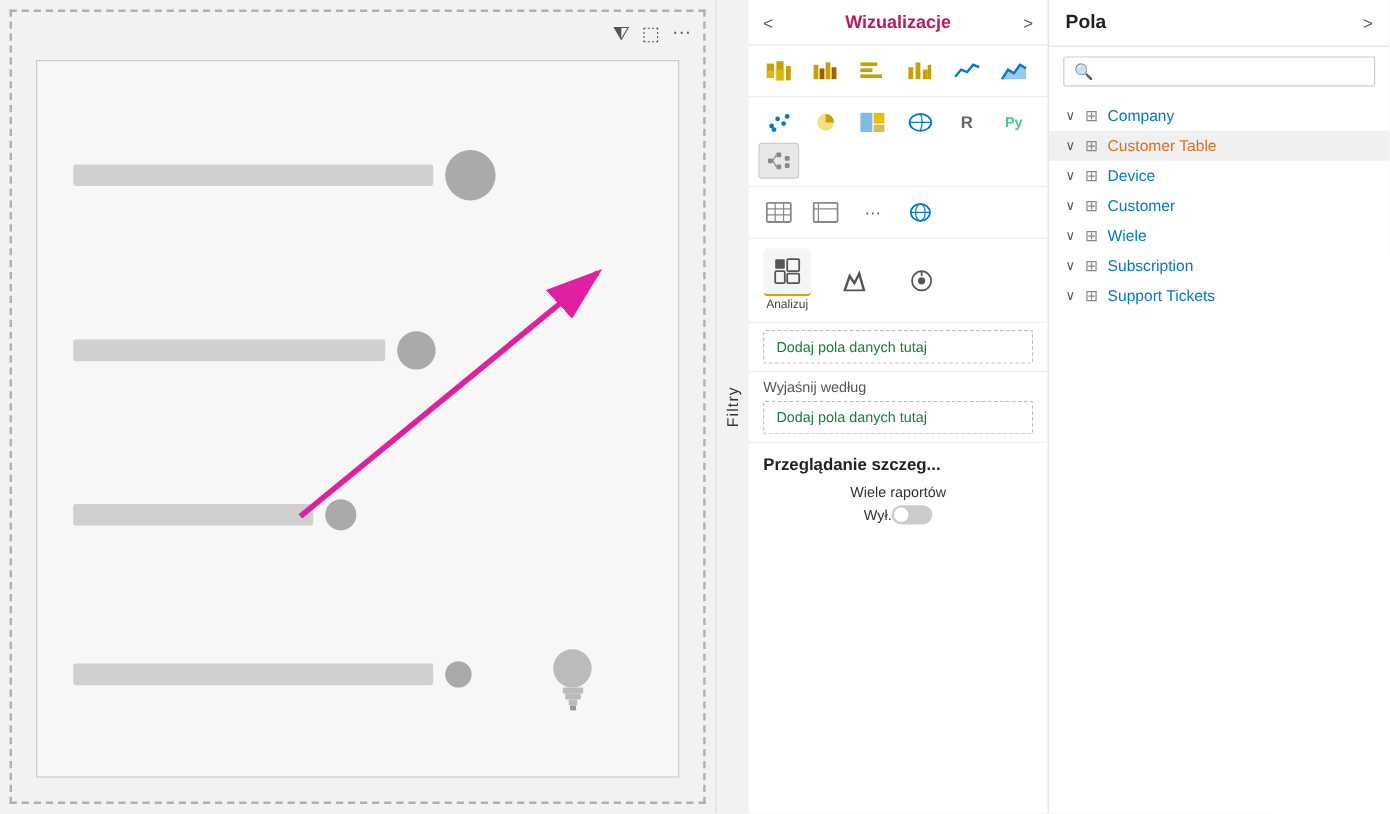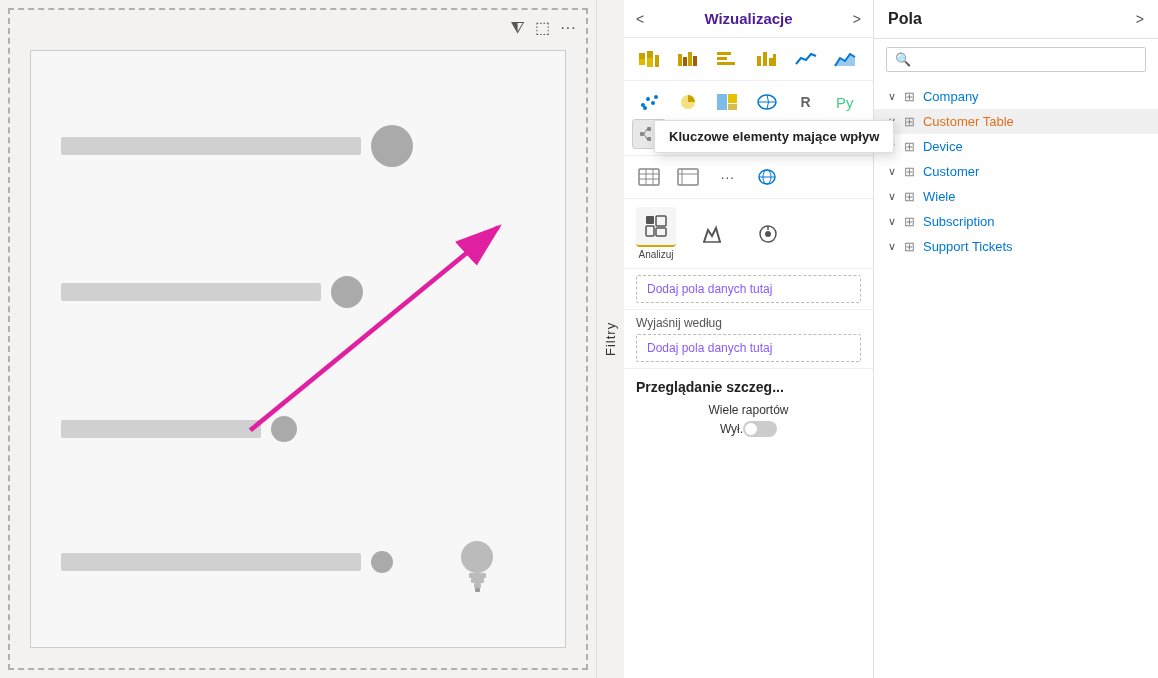--- a/index.html
+++ b/index.html
@@ -200,21 +200,21 @@
     .field-section-label {
       font-size: 12px;
       color: #555;
       margin-bottom: 4px;
     }
 
     .field-drop-area {
       border: 1px dashed #bbb;
       padding: 6px 10px;
       font-size: 12px;
-      color: #8b5cf6;
+      color: #15803d;
       border-radius: 2px;
       background: white;
     }
 
     
     .prze-section {
       padding: 10px 12px;
     }
 
     .prze-title {
@@ -394,21 +394,21 @@
   </div>
 </div>
 
 <div class="filtry-sidebar">
   <span>Filtry</span>
 </div>
 
 <div class="viz-panel">
   <div class="panel-header">
     <span style="cursor:pointer;color:#555;font-size:14px;">&lt;</span>
-    <span style="font-size:15px;font-weight:600;color:#4c1d95;">Wizualizacje</span>
+    <span style="font-size:15px;font-weight:600;color:#be185d;">Wizualizacje</span>
     <span style="cursor:pointer;color:#555;font-size:14px;">&gt;</span>
   </div>
 
   <div class="viz-icons-grid">
 
     <button class="viz-icon-btn">
       <svg class="viz-svg" viewBox="0 0 22 18">
           <rect x="1" y="3" width="6" height="12" fill="#c8a000"></rect>
           <rect x="1" y="9" width="6" height="6" fill="#e8c200" opacity="0.7"></rect>
           <rect x="9" y="1" width="6" height="16" fill="#c8a000"></rect>
@@ -487,21 +487,21 @@
     <button class="viz-icon-btn">
       <svg class="viz-svg" viewBox="0 0 22 18">
           <ellipse cx="11" cy="9" rx="9" ry="7" fill="none" stroke="#0078d4" stroke-width="1.5"></ellipse>
           <line x1="2" y1="9" x2="20" y2="9" stroke="#0078d4" stroke-width="1"></line>
           <path d="M11,2 Q14,9 11,16" fill="none" stroke="#0078d4" stroke-width="1"></path>
         </svg>
     </button>
 
     <button class="viz-icon-btn" style="font-size:14px;font-weight:700;color:#666;">R</button>
 
-    <button class="viz-icon-btn" style="font-size:15px;font-weight:400;color:#4c8;">Py</button>
+    <button class="viz-icon-btn" style="font-size:12px;font-weight:700;color:#4c8;">Py</button>
 
     <button class="viz-icon-btn active">
       <svg class="viz-svg" viewBox="0 0 22 18">
           <rect x="2" y="7" width="4" height="4" rx="1" fill="#888"></rect>
           <rect x="9" y="2" width="4" height="4" rx="1" fill="#888"></rect>
           <rect x="9" y="12" width="4" height="4" rx="1" fill="#888"></rect>
           <rect x="16" y="5" width="4" height="4" rx="1" fill="#888"></rect>
           <rect x="16" y="11" width="4" height="4" rx="1" fill="#888"></rect>
           <line x1="6" y1="9" x2="9" y2="4" stroke="#888" stroke-width="1"></line>
           <line x1="6" y1="9" x2="9" y2="14" stroke="#888" stroke-width="1"></line>
@@ -533,23 +533,20 @@
 
     <button class="viz-icon-btn">
       <svg class="viz-svg" viewBox="0 0 22 18">
           <ellipse cx="11" cy="9" rx="8" ry="7" fill="none" stroke="#0078d4" stroke-width="1.5"></ellipse>
           <ellipse cx="11" cy="9" rx="4" ry="7" fill="none" stroke="#0078d4" stroke-width="1"></ellipse>
           <line x1="3" y1="9" x2="19" y2="9" stroke="#0078d4" stroke-width="1"></line>
         </svg>
     </button>
   </div>
 
-  <div class="tooltip-popup">
-    <span>Kluczowe elementy mające wpływ</span>
-  </div>
 
   <div class="build-row">
     <div style="display:flex;flex-direction:column;align-items:center;">
       <div class="build-icon selected">
         <svg width="24" height="24" viewBox="0 0 24 24">
             <rect x="2" y="2" width="8" height="8" rx="1" fill="#555"></rect>
             <rect x="2" y="12" width="8" height="10" rx="1" fill="none" stroke="#555" stroke-width="1.5"></rect>
             <rect x="12" y="2" width="10" height="10" rx="1" fill="none" stroke="#555" stroke-width="1.5"></rect>
             <rect x="12" y="14" width="10" height="8" rx="1" fill="none" stroke="#555" stroke-width="1.5"></rect>
           </svg>

